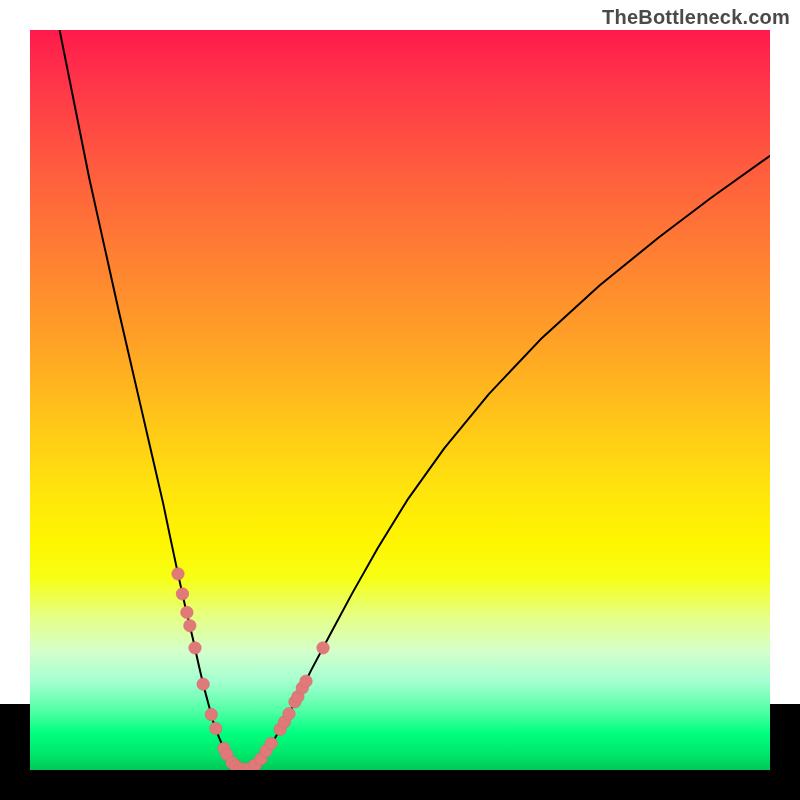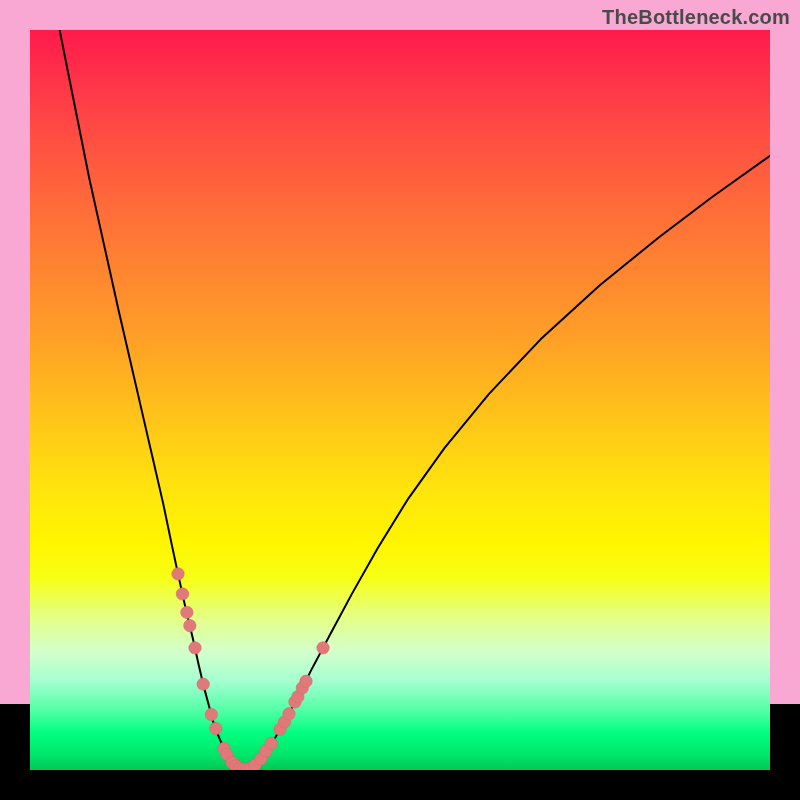--- a/index.html
+++ b/index.html
@@ -8,21 +8,21 @@
     width: 800px;
     height: 800px;
     overflow: hidden;
     font-family: Arial, Helvetica, sans-serif;
     background: #000;
   }
   .frame {
     position: relative;
     width: 800px;
     height: 704px;
-    background: #f9a8d4;
+    background: #ffffff;
   }
   .plot-area {
     position: absolute;
     left: 30px;
     top: 30px;
     width: 740px;
     height: 740px;
     
     background: linear-gradient(
       to bottom,

